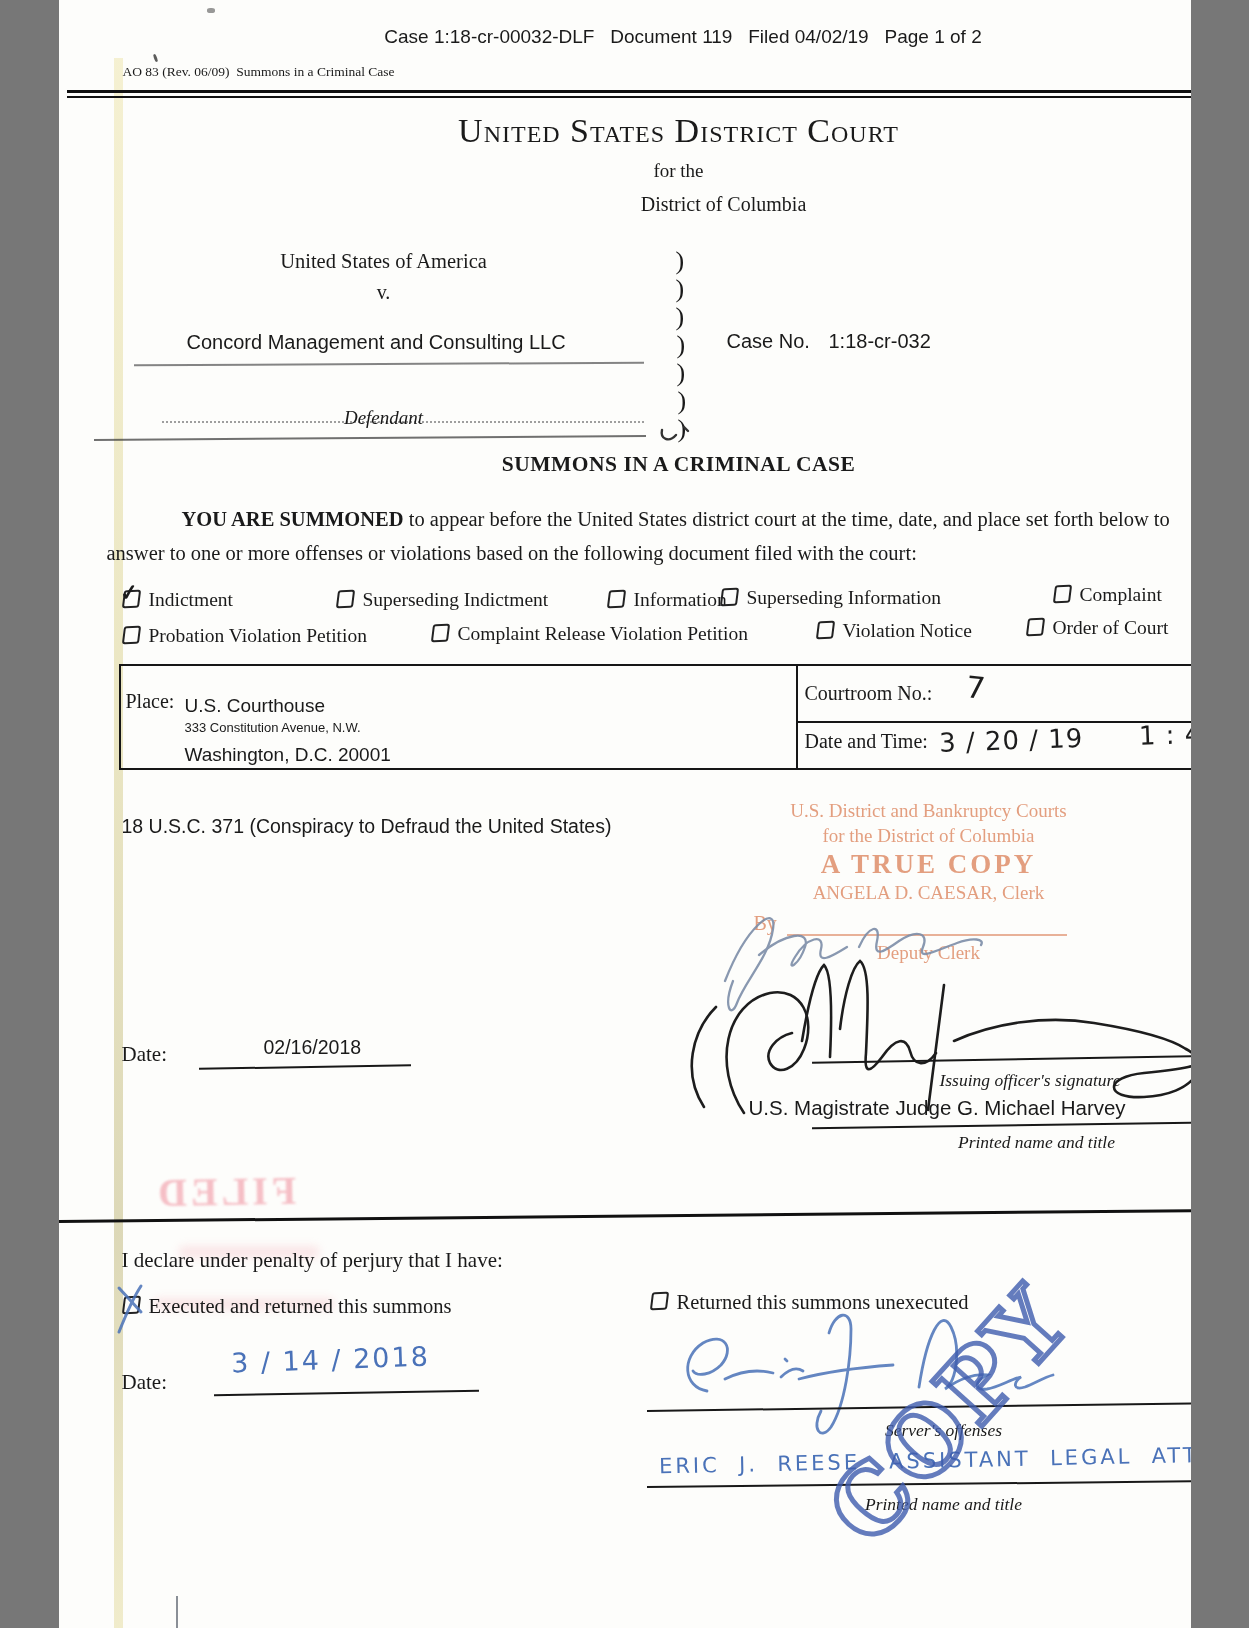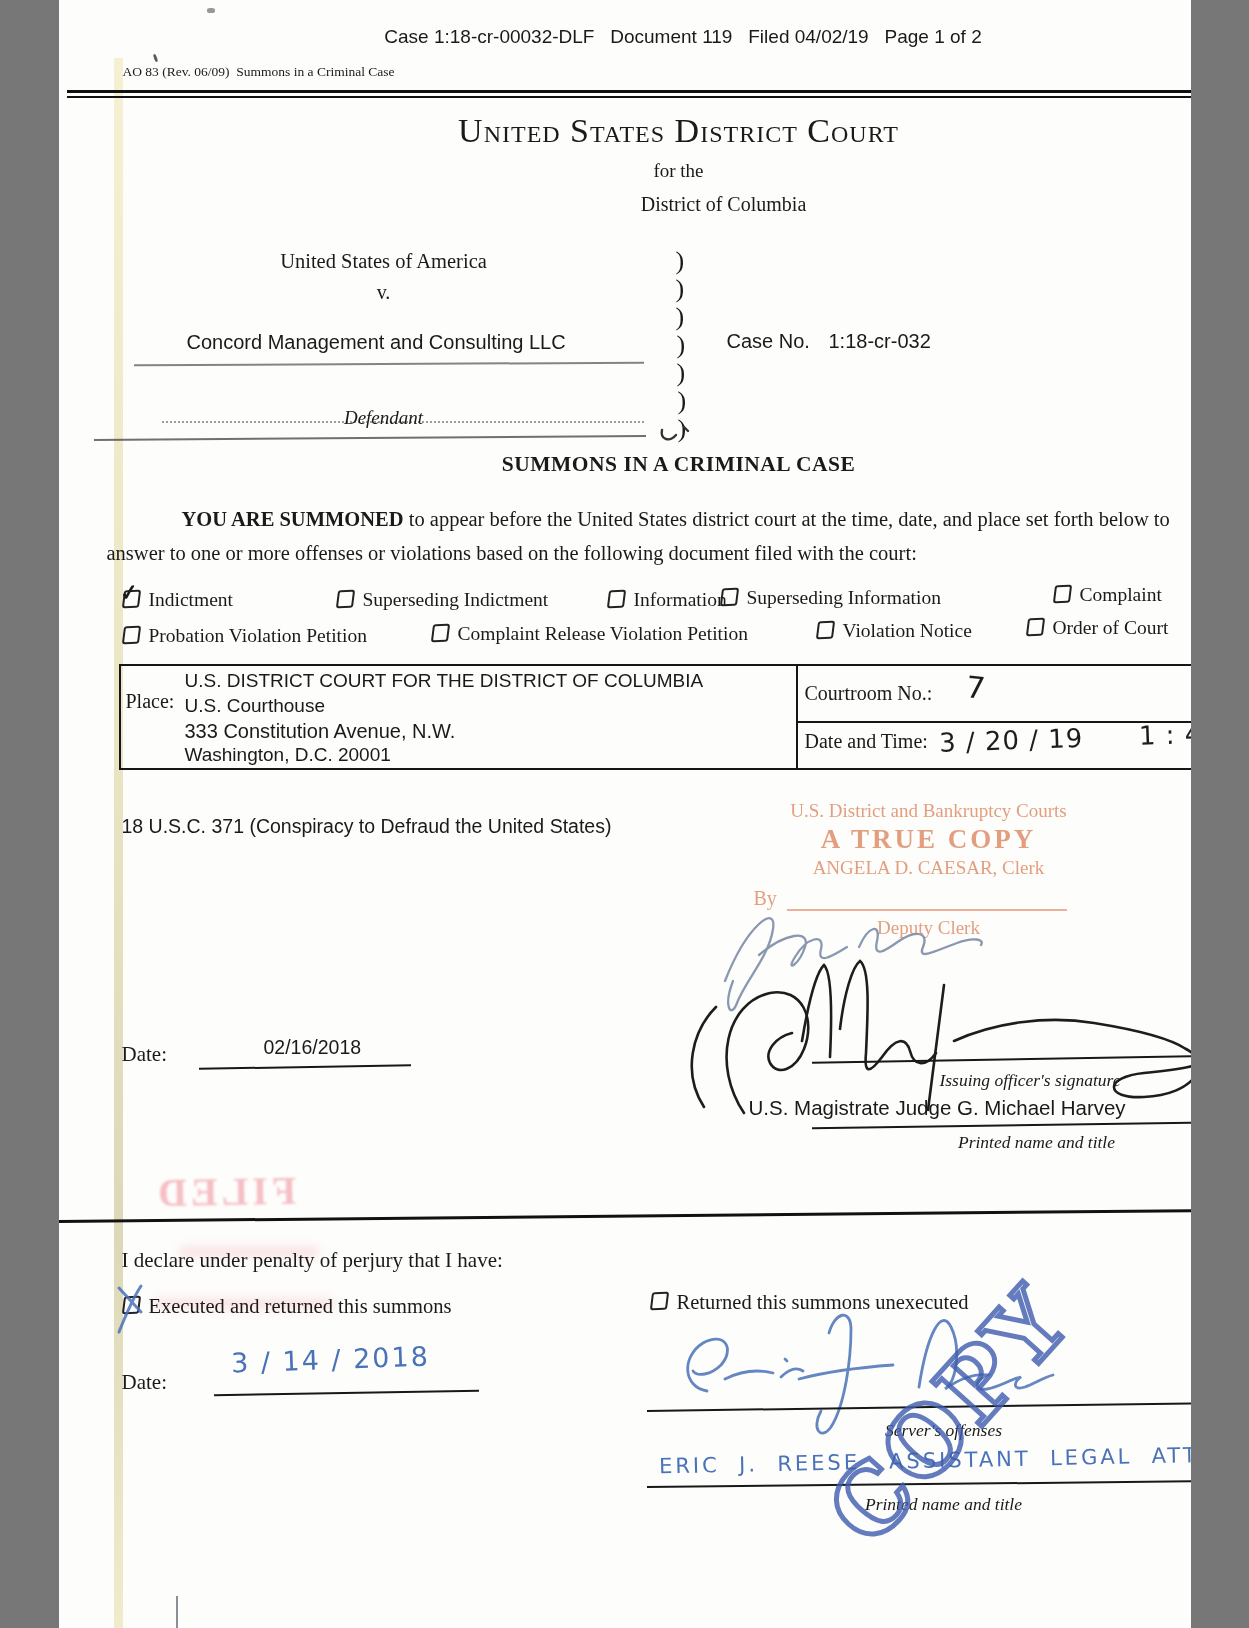--- a/index.html
+++ b/index.html
@@ -113,34 +113,34 @@
   </div>
   <div class="abs cbitem" style="left:968px;top:616px;">
     <span class="cbox"></span>
     <span class="cblabel">Order of Court</span>
   </div>
 
   <div class="abs" style="left:60px;top:664px;width:1120px;height:102px;border:2px solid #161616;">
     <div class="abs" style="left:675px;top:0;width:2px;height:100%;background:#161616;"></div>
     <div class="abs" style="left:677px;top:55px;width:443px;height:2px;background:#161616;"></div>
     <div class="abs serif" style="left:5px;top:24px;font-size:20px;">Place:</div>
-    <div class="abs sans" style="left:64px;top:4px;font-size:19px;">U.S. DISTRICT COURT FOR THE DISTRICT OF COLUMBIA</div>
     <div class="abs sans" style="left:64px;top:29px;font-size:19px;">U.S. Courthouse</div>
-    <div class="abs sans" style="left:64px;top:54px;font-size:20px;">333 Constitution Avenue, N.W.</div>
+    <div class="abs sans" style="left:64px;top:54px;font-size:13px;">333 Constitution Avenue, N.W.</div>
     <div class="abs sans" style="left:64px;top:78px;font-size:19px;">Washington, D.C. 20001</div>
     <div class="abs serif" style="left:684px;top:16px;font-size:20px;">Courtroom No.:</div>
     <div class="abs hand" style="left: 845px; top: 4px; font-size: 30px; transform: rotate(6deg); color: rgb(29, 29, 29);">7</div>
     <div class="abs serif" style="left:684px;top:64px;font-size:20px;">Date and Time:</div>
     <div class="abs hand pre" style="left: 818px; top: 56px; font-size: 26px; transform: rotate(-2deg); letter-spacing: 1px; color: rgb(29, 29, 29);">3 / 20 / 19      1 : 45 pm</div>
   </div>
 
   <div class="abs sans" style="left:63px;top:815px;font-size:19.5px;">18 U.S.C. 371 (Conspiracy to Defraud the United States)</div>
 
   <div class="abs stamp" style="left: 640px; top: 800px; width: 460px; color: rgb(224, 146, 111);">
     <div class="s1">U.S. District and Bankruptcy Courts</div>
+    <div class="s1" style="margin-top:3px;">for the District of Columbia</div>
     <div class="s3" style="margin-top:2px;">A TRUE COPY</div>
     <div class="s1" style="margin-top:2px;">ANGELA D. CAESAR, Clerk</div>
     <div style="position:relative;height:34px;margin-top:4px;">
       <span class="abs" style="left:55px;top:4px;font-size:20px;">By</span>
       <span class="abs" style="left:88px;top:26px;width:280px;height:1.5px;background:currentColor;opacity:.8;"></span>
     </div>
     <div class="s1">Deputy Clerk</div>
   </div>
 
   <svg class="abs" style="left:630px;top:885px;" width="330" height="130" viewBox="0 0 330 130">

